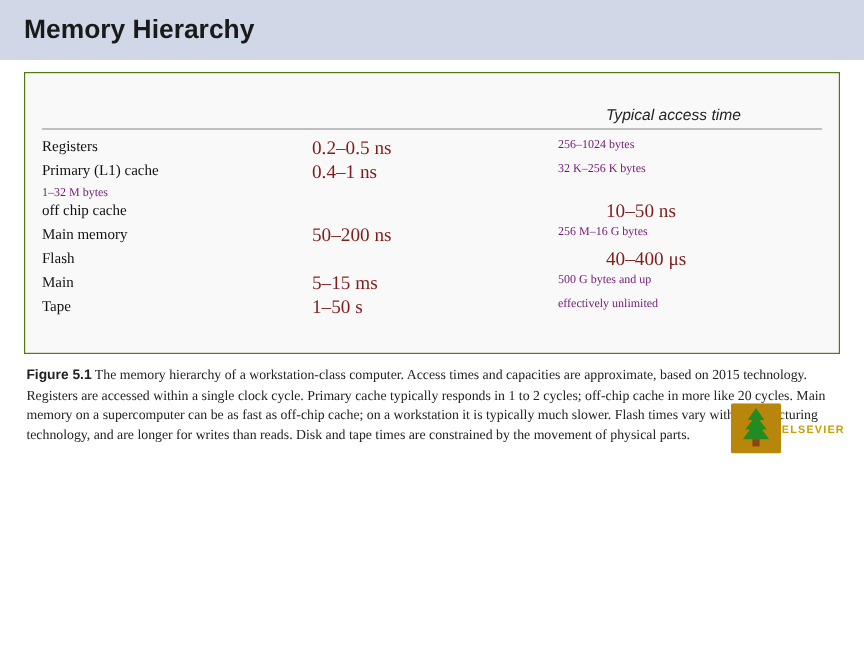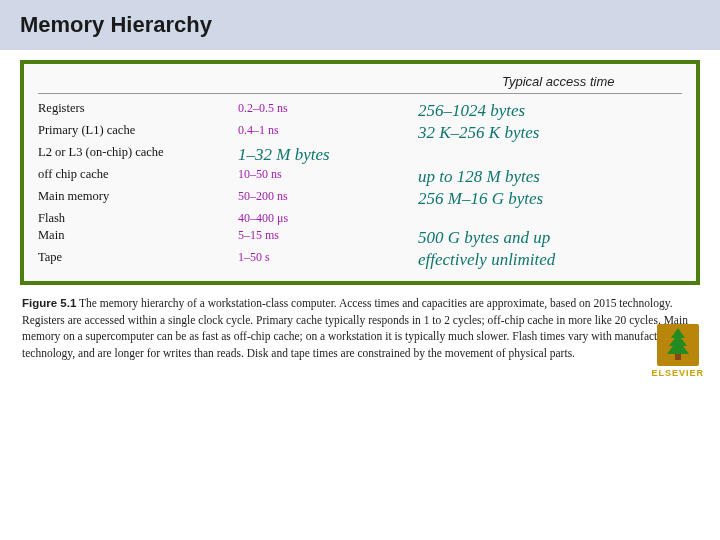--- a/index.html
+++ b/index.html
@@ -38,23 +38,23 @@
       font-size: 22px;
       font-weight: bold;
       color: #1a1a1a;
     }
     
     .content {
       padding: 10px 20px 10px 20px;
     }
     
     .table-container {
-      border: 4px solid #4d7c0f;
+      border: 1px solid #4d7c0f;
       background: #f9f9f9;
-      padding: 10px 14px;
+      padding: 27px 14px;
       margin-bottom: 10px;
     }
     .table-header-row {
       display: flex;
       justify-content: space-between;
       border-bottom: 1px solid #999;
       padding-bottom: 4px;
       margin-bottom: 6px;
     }
     .col-name { width: 200px; }
@@ -63,34 +63,34 @@
 
     .table-header-row .col-access,
     .table-header-row .col-capacity {
       font-style: italic;
       font-size: 13px;
       color: #222;
       font-family: Arial, Helvetica, sans-serif;
     }
     .data-row {
       display: flex;
+      justify-content: space-between;
       padding: 1px 0;
     }
     .data-row .col-name {
       font-size: 12.5px;
       color: #111;
     }
     .data-row .col-access {
-      font-size: 12px;
-      color: #a21caf;
+      font-size: 16px;
+      color: #7f1d1d;
     }
     .data-row .col-capacity {
-      font-size: 17px;
-      color: #0f766e;
-      font-style: italic;
+      font-size: 10px;
+      color: #701a75;
     }
     
     .figure-caption {
       font-size: 11.5px;
       color: #222;
       line-height: 1.45;
       margin-top: 6px;
       padding: 0 2px;
     }
     .figure-caption .fig-label {
@@ -98,21 +98,21 @@
       font-family: Arial, Helvetica, sans-serif;
       font-size: 11.5px;
       text-align: center;
     }
     
     .elsevier-logo {
       position: absolute;
       bottom: 10px;
       right: 16px;
       display: flex;
-      flex-direction: column;
+      flex-direction: row;
       align-items: center;
     }
     .elsevier-tree {
       width: 42px;
       height: 42px;
     }
     .elsevier-text {
       font-family: Arial, Helvetica, sans-serif;
       font-size: 9px;
       color: #c8a000;
@@ -146,27 +146,25 @@
             <div class="col-name">Registers</div>
             <div class="col-access">0.2–0.5 ns</div>
             <div class="col-capacity">256–1024 bytes</div>
           </div>
           <div class="data-row">
             <div class="col-name">Primary (L1) cache</div>
             <div class="col-access">0.4–1 ns</div>
             <div class="col-capacity">32 K–256 K bytes</div>
           </div>
           <div class="data-row">
-            <div class="col-name">L2 or L3 (on-chip) cache</div>
             <div class="col-capacity">1–32 M bytes</div>
           </div>
           <div class="data-row">
             <div class="col-name">off chip cache</div>
             <div class="col-access">10–50 ns</div>
-            <div class="col-capacity">up to 128 M bytes</div>
           </div>
           <div class="data-row">
             <div class="col-name">Main memory</div>
             <div class="col-access">50–200 ns</div>
             <div class="col-capacity">256 M–16 G bytes</div>
           </div>
           <div class="data-row">
             <div class="col-name">Flash</div>
             <div class="col-access">40–400 μs</div>
           </div>

